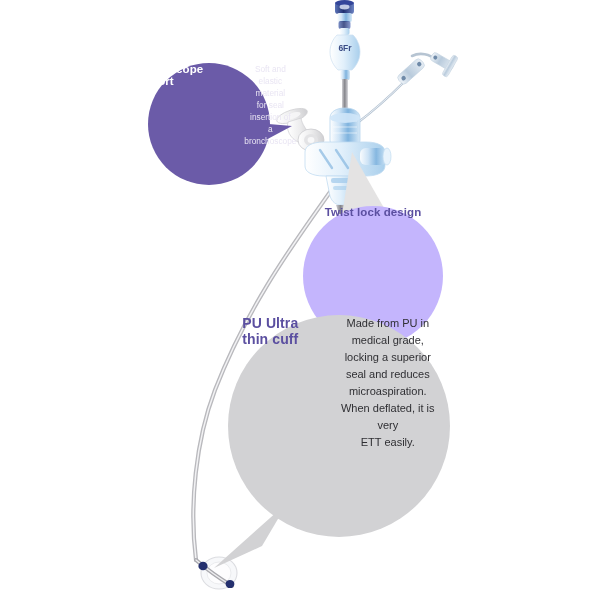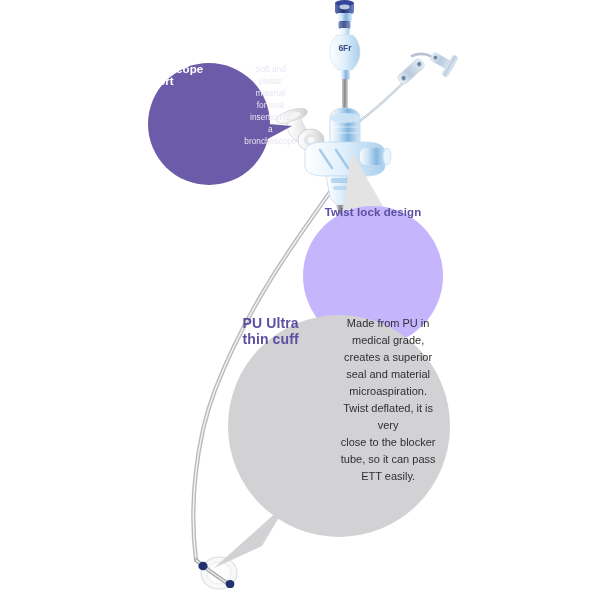--- a/index.html
+++ b/index.html
@@ -268,20 +268,19 @@
   </div>
 
   <div class="bubble" id="bubble-twistlock">
     <div class="b-title">Twist lock design</div>
   </div>
 
   <div class="bubble" id="bubble-cuff">
     <div class="b-title">PU Ultra thin cuff</div>
     <div class="b-body">
       <div>Made from PU in medical grade,</div>
-      <div>creates a superior seal and material</div>
-      <div>microaspiration. Twist deflated, it is very</div>
-      <div>close to the blocker tube, so it can pass</div>
+      <div>locking a superior seal and reduces</div>
+      <div>microaspiration. When deflated, it is very</div>
       <div>ETT easily.</div>
     </div>
   </div>
 
 </div>
 
 </body></html>

